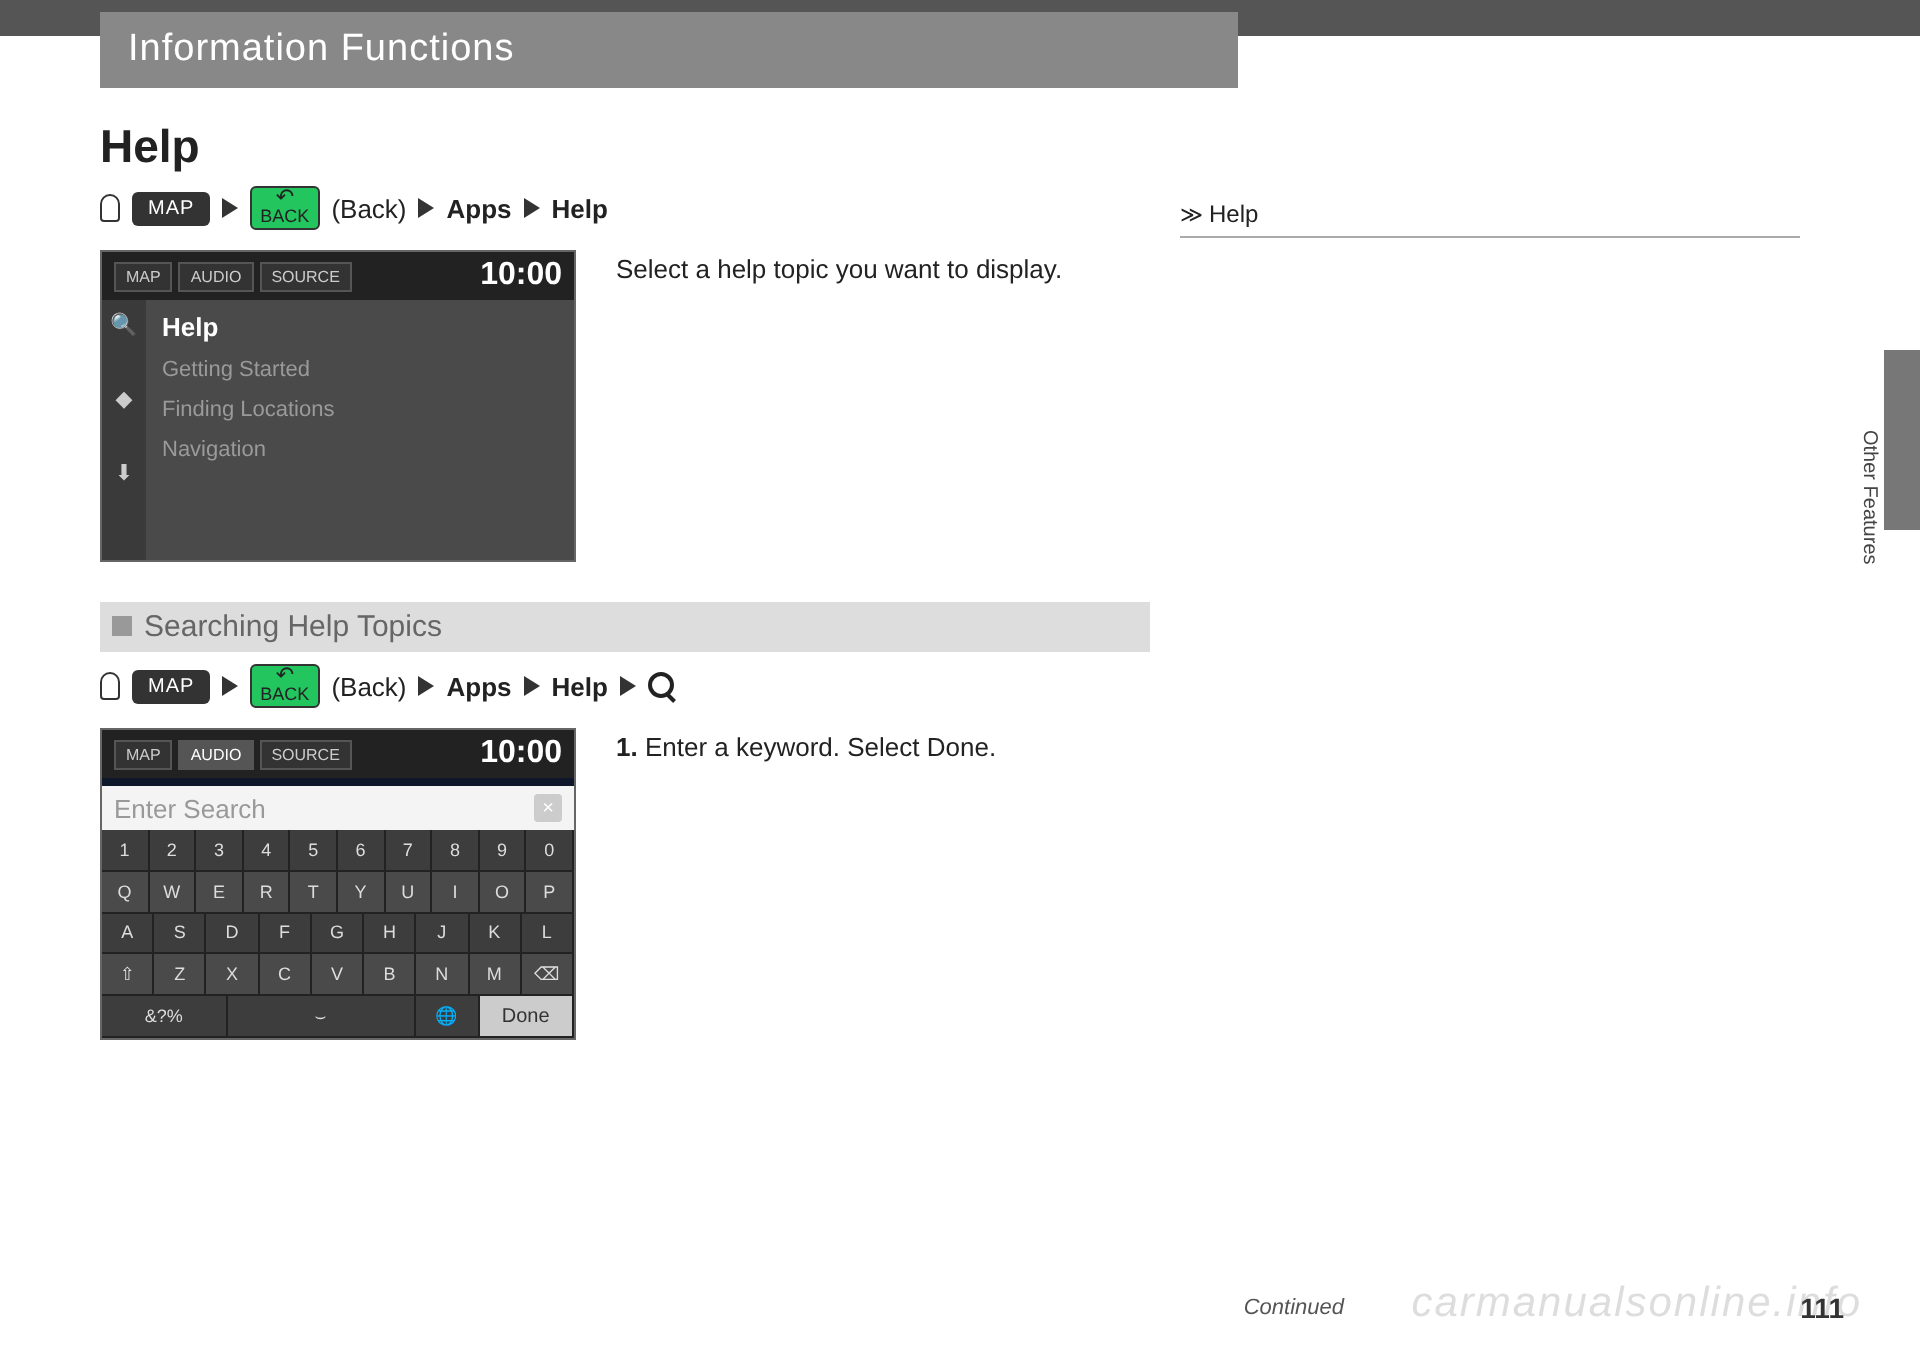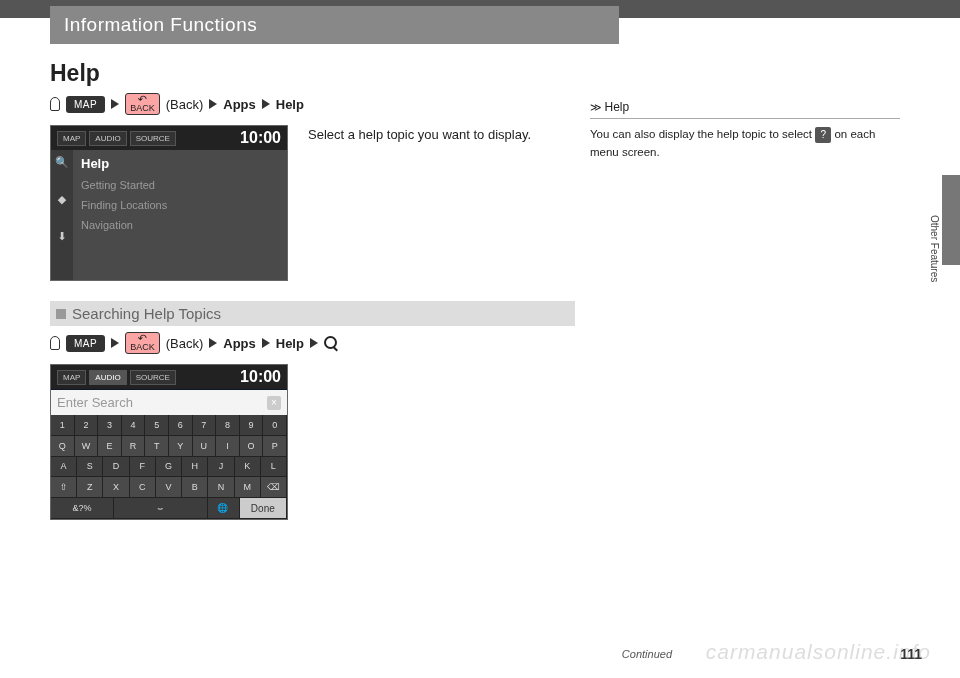--- a/index.html
+++ b/index.html
@@ -65,21 +65,21 @@
     width: 0; height: 0;
     border-top: 5px solid transparent;
     border-bottom: 5px solid transparent;
     border-left: 8px solid #333;
   }
   .back-chip {
     border: 1px solid #333;
     font-size: 9px;
     padding: 1px 4px;
     border-radius: 3px;
-    background: #fca5a5;
+    background: #22c55e;
     position: relative;
   }
   .back-chip::before {
     content: "↶";
     font-size: 11px;
     display: block;
     line-height: 8px;
     text-align: center;
   }
   .help-chip {
@@ -197,21 +197,21 @@
   .ss2 { width: 238px; height: 156px; display: flex; flex-direction: column; }
   .ss2-search {
     background: #f4f4f4;
     display: flex;
     align-items: center;
     height: 26px;
     padding: 0 6px;
     color: #999;
     font-size: 13px;
     justify-content: space-between;
-    border-top: 1px solid #0f172a;
+    border-top: 4px solid #0f172a;
   }
   .ss2-search .x {
     width: 14px; height: 14px;
     background: #ccc;
     color: #fff;
     font-size: 10px;
     display: flex;
     align-items: center;
     justify-content: center;
     border-radius: 2px;
@@ -427,32 +427,33 @@
           <span class="kb-key alt">⌫</span>
         </div>
         <div class="kb-row">
           <span class="kb-key wide">&amp;?%</span>
           <span class="kb-key space">⌣</span>
           <span class="kb-key">🌐</span>
           <span class="kb-key done">Done</span>
         </div>
       </div>
     </div>
+    <div class="desc">
+      <b>1.</b>
+      <span>Enter a keyword. Select </span><span style="font-weight:500">Done</span><span>.</span>
+    </div>
   </div>
 
 </div>
 
 <div class="side-col">
   <div class="side-head">
     <span class="chev">≫</span>
     <span>Help</span>
   </div>
-  <div class="side-text">
-    <span>You can also display the help topic to select </span><span class="help-chip">?</span><span> on each menu screen.</span>
-  </div>
 </div>
 
 <div class="side-tab-gray"></div>
 <div class="side-vert">Other Features</div>
 
 <div class="footer">
   <span class="cont">Continued</span>
   <span class="pnum">111</span>
 </div>
 

